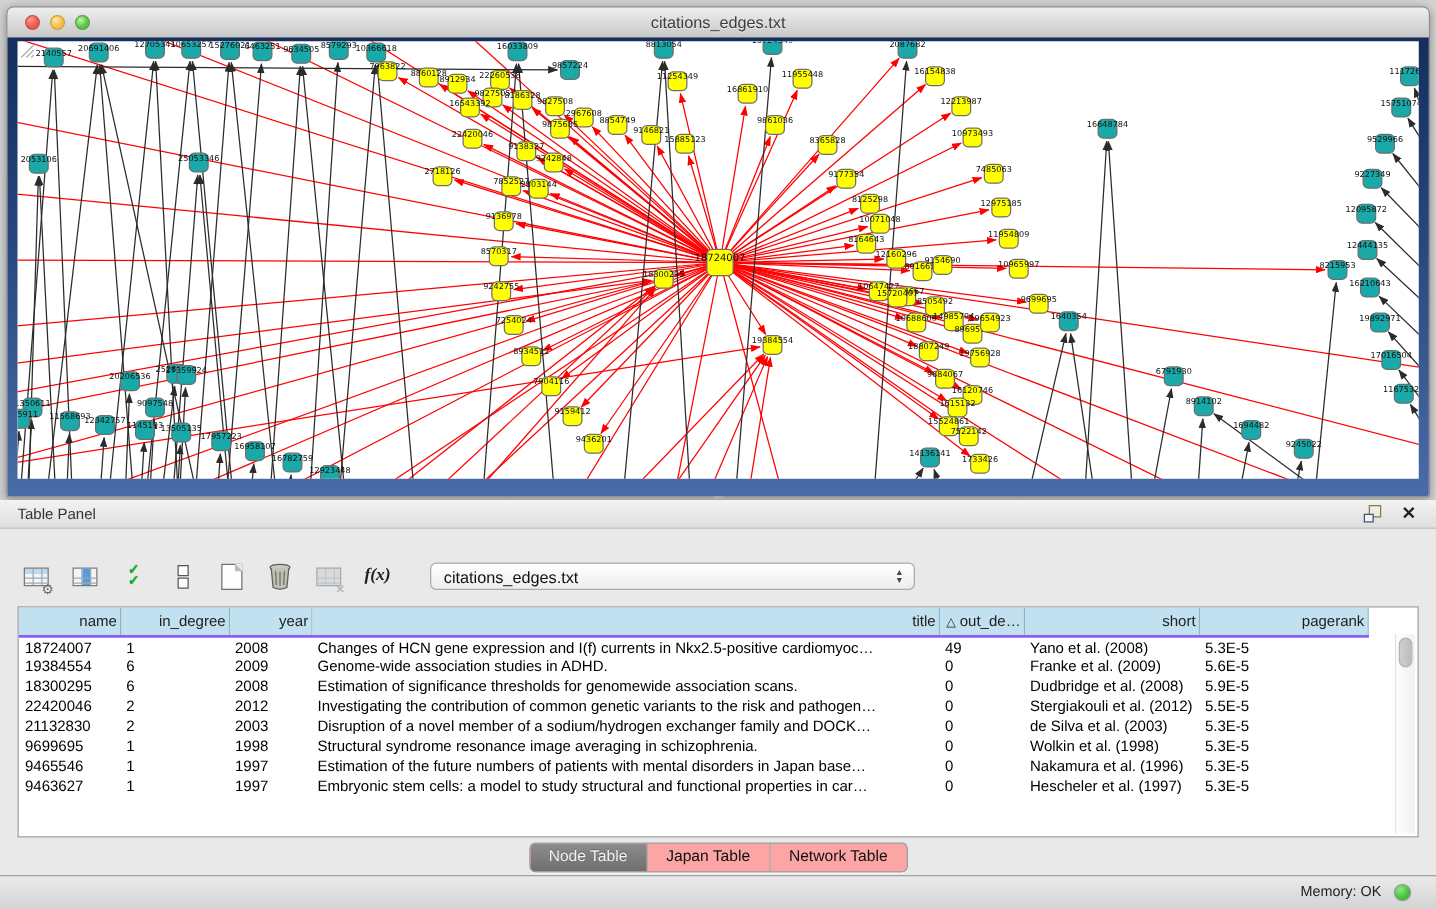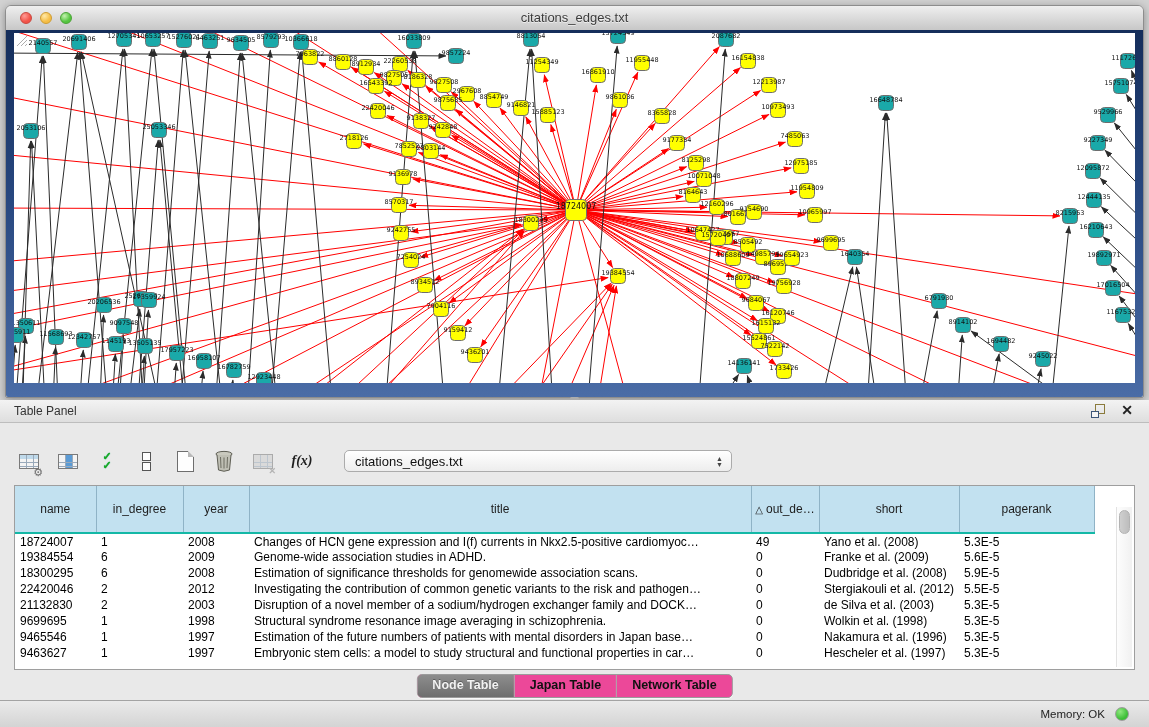--- a/index.html
+++ b/index.html
@@ -54,33 +54,33 @@
   .fx{font-family:"Liberation Serif",serif;font-style:italic;font-weight:bold;font-size:14px;color:#1E1E1E;}
   .combo{margin-left:16px;width:388px;height:22px;border:1px solid #ABABAB;border-radius:5px;
          background:linear-gradient(180deg,#FFFFFF,#EDEDED);position:relative;
          font-size:13px;color:#111;line-height:22px;padding-left:10px;box-sizing:border-box;}
   .stepper{position:absolute;right:8px;top:0;height:22px;display:flex;flex-direction:column;
            justify-content:center;font-size:7px;line-height:6px;color:#444;text-align:center;}
 
   .tablebox{position:absolute;left:14px;top:85px;width:1121px;height:185px;background:#FFF;
             border:1px solid #9E9E9E;box-sizing:border-box;overflow:hidden;}
   table.dt{border-collapse:collapse;table-layout:fixed;font-size:12px;color:#000;}
-  table.dt th{height:19px;background:#C2E1F0;border-right:1px solid #8FB3C6;border-bottom:2px solid #14b8a6;
-              font-weight:normal;text-align:center;color:#1D1D1D;overflow:hidden;white-space:nowrap;padding:16px 2px;box-sizing:border-box;}
+  table.dt th{height:19px;background:#C2E1F0;border-right:1px solid #8FB3C6;border-bottom:2px solid #8b5cf6;
+              font-weight:normal;text-align:right;color:#1D1D1D;overflow:hidden;white-space:nowrap;padding:4px 2px;box-sizing:border-box;}
   table.dt td{height:16px;padding:0 0 0 5px;white-space:nowrap;overflow:hidden;box-sizing:border-box;}
   .c1{width:81px}.c2{width:87px}.c3{width:66px}.c4{width:502px}.c5{width:68px}.c6{width:140px}.c7{width:135px}
   .sort-tri{font-size:10px;margin-right:3px;color:#222;}
   .vtrack{position:absolute;top:21px;right:2px;bottom:2px;width:15px;border-left:1px solid #E2E2E2;
           background:linear-gradient(90deg,#FDFDFD,#F1F1F1);}
   .vthumb{position:absolute;top:3px;left:2px;width:11px;height:24px;border-radius:6px;
           background:linear-gradient(90deg,#CFCFCF,#BDBDBD);border:1px solid #B3B3B3;box-sizing:border-box;}
 
   .seg{position:absolute;left:50%;top:274px;transform:translateX(-50%);height:22px;display:flex;
-       border:1px solid #9B9B9B;border-radius:5px;overflow:hidden;background:#ec4899;
-       font-size:12.5px;box-shadow:0 1px 0 rgba(255,255,255,.7);font-weight:bold;}
+       border:1px solid #9B9B9B;border-radius:5px;overflow:hidden;background:#fca5a5;
+       font-size:12.5px;box-shadow:0 1px 0 rgba(255,255,255,.7);}
   .seg .sgb{padding:0 15px;line-height:21px;color:#111;border-right:1px solid #ABABAB;}
   .seg .sgb:last-child{border-right:none;}
   .seg .sel{background:linear-gradient(180deg,#8D8D8D,#6E6E6E);color:#F2F2F2;text-shadow:0 -1px 0 rgba(0,0,0,.3);}
 
   
   .statusbar{position:absolute;left:0;top:700px;width:1149px;height:27px;
              border-top:1px solid #A3A3A3;background:linear-gradient(180deg,#EAEAEA,#D3D3D3);}
   .mem{position:absolute;right:44px;top:7px;font-size:11.5px;color:#222;margin-left:32px;}
   .memdot{position:absolute;right:20px;top:6px;width:14px;height:14px;border-radius:50%;
           background:radial-gradient(circle at 35% 30%,#8FE87E,#3DBE37 65%);border:1px solid #9C9C9C;box-sizing:border-box;}

